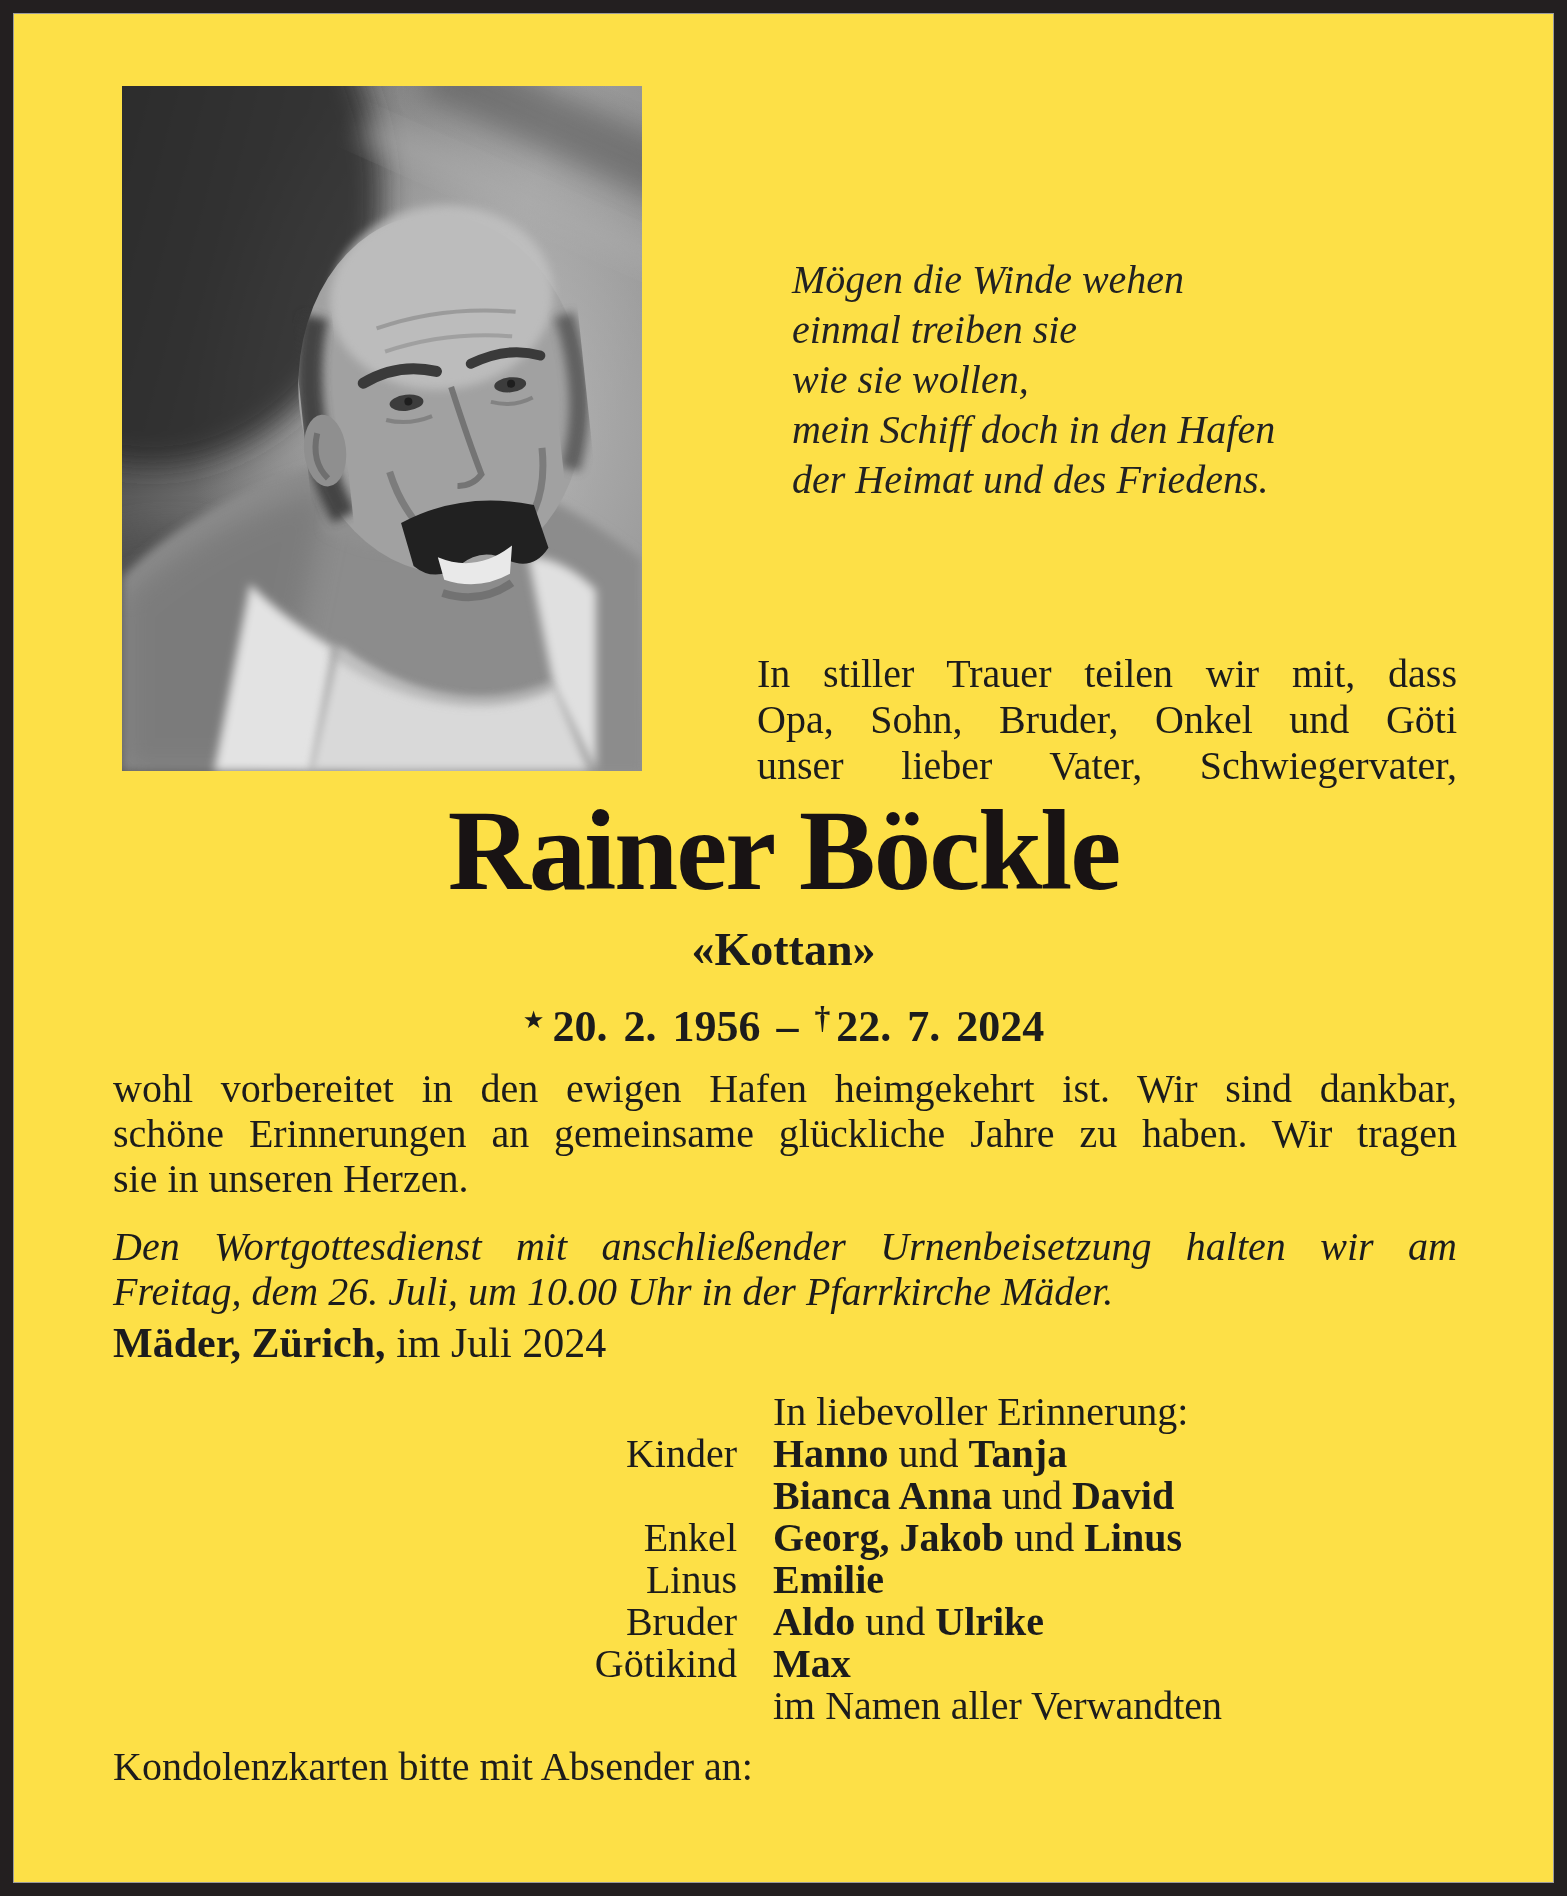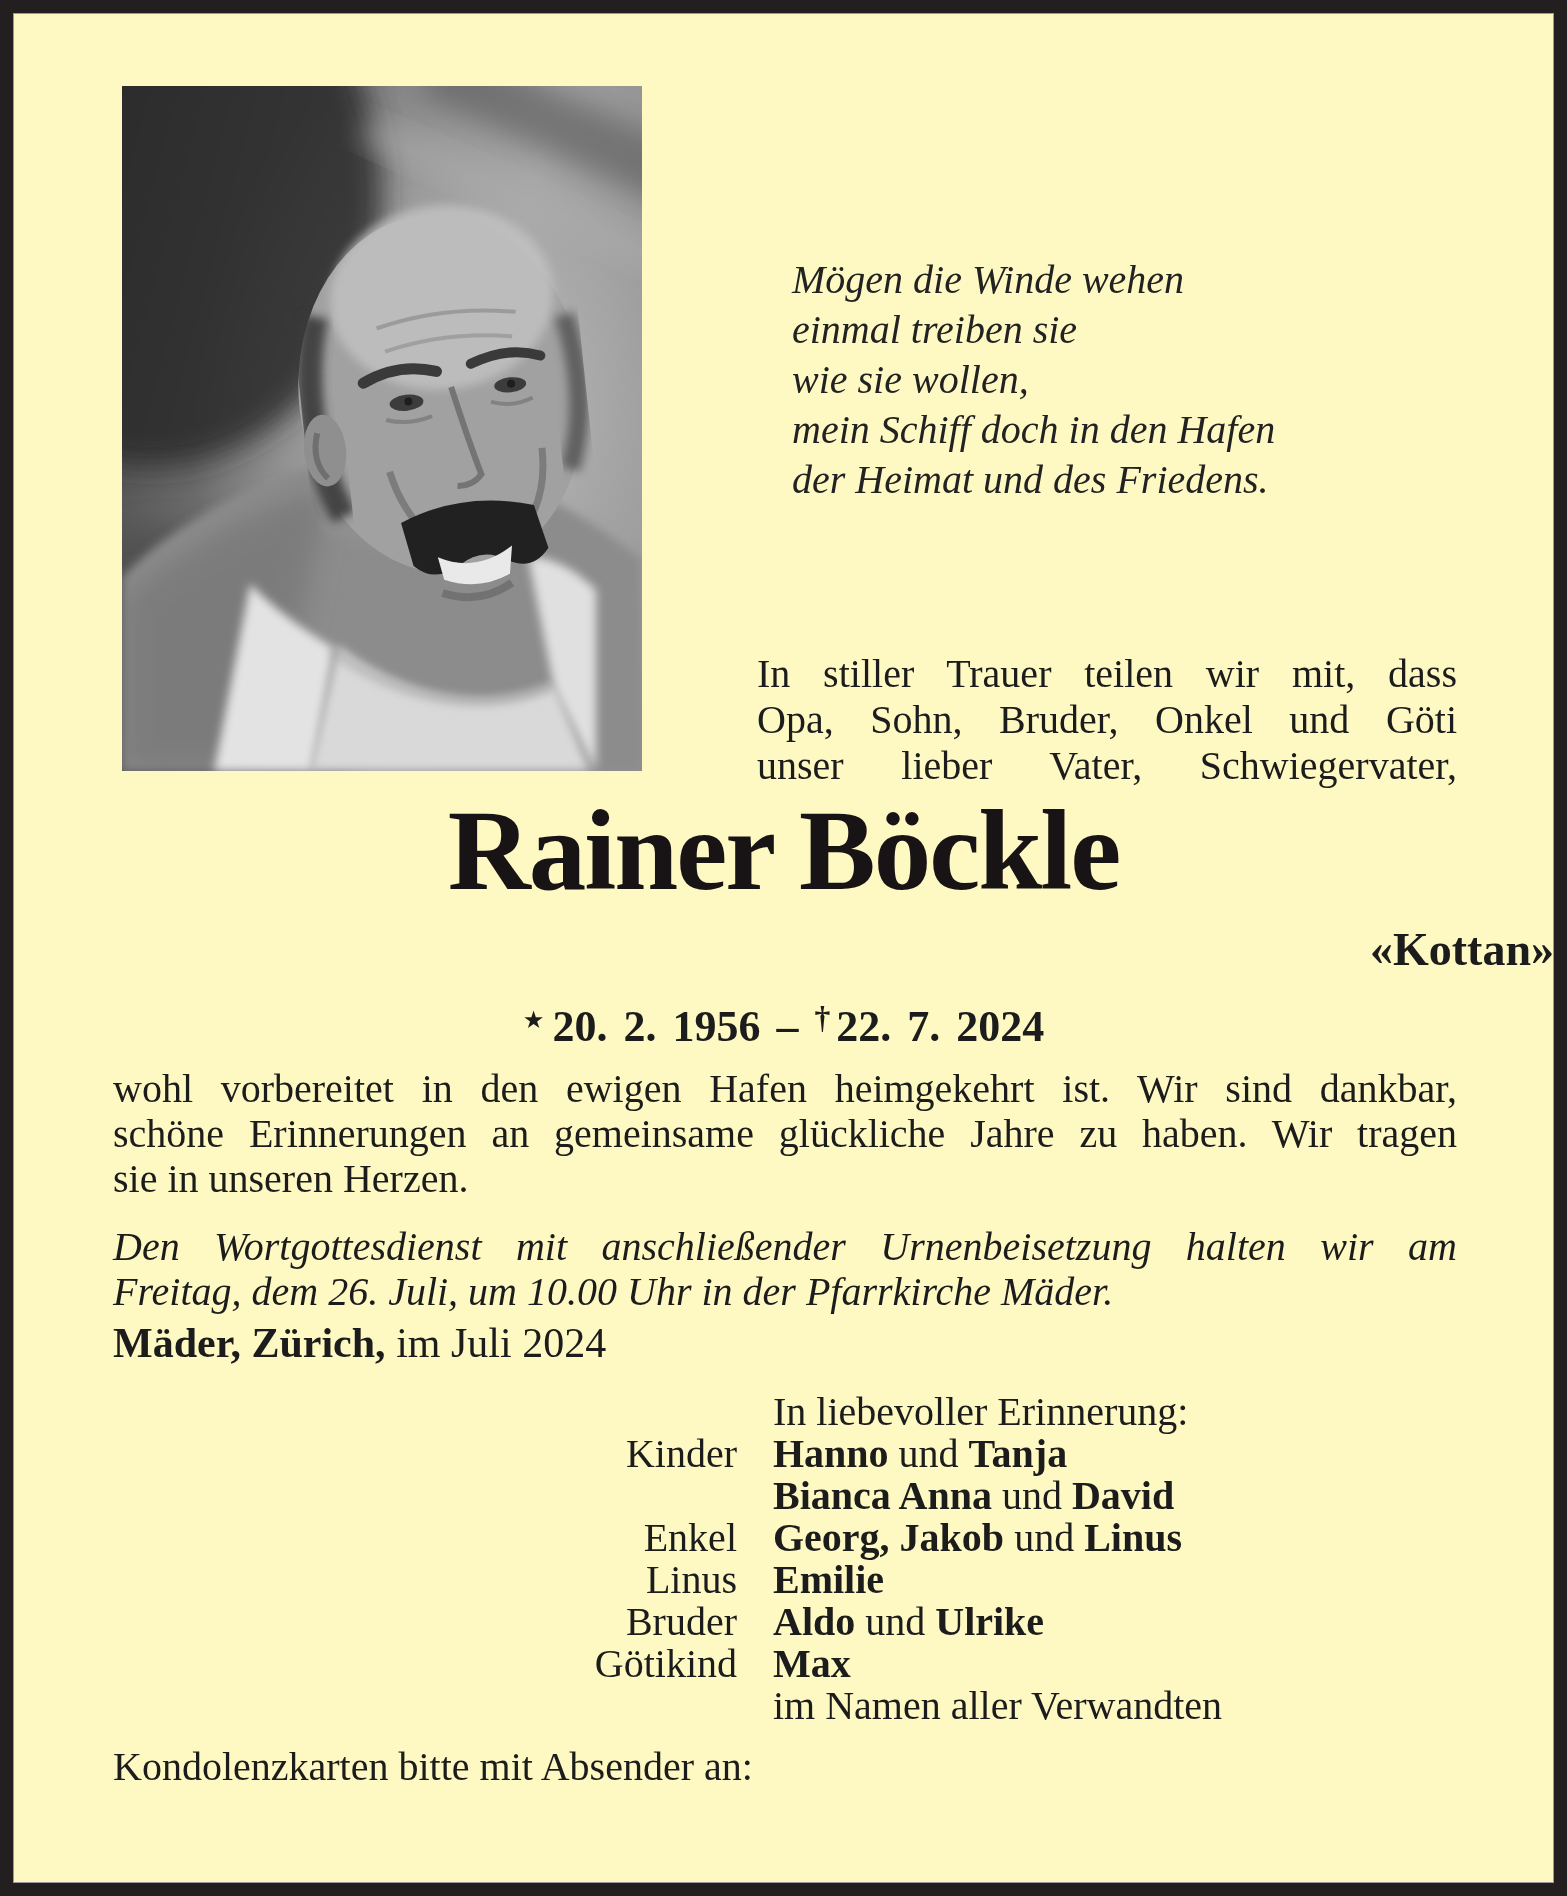--- a/index.html
+++ b/index.html
@@ -1,21 +1,21 @@
 <!DOCTYPE html>
 <html><head>
 <meta charset="utf-8">
 <style>
   html, body { margin: 0; padding: 0; background: #ffffff; }
   .page {
     position: relative;
     width: 1567px;
     height: 1896px;
     box-sizing: border-box;
-    background: #fef9c3;
+    background: #fde047;
     border: 13px solid #231f20;
     overflow: hidden;
     font-family: "Liberation Serif", "DejaVu Serif", serif;
     color: #1c1c1c;
     padding-left: 24px;
   }
   .frame-inner-line {
     position: absolute;
     inset: 0;
     border: 1px solid #9b9b9b;
@@ -50,21 +50,21 @@
     text-align: center;
     font-size: 115px;
     font-weight: bold;
     letter-spacing: -2px;
     line-height: 1;
     color: #181314;
   }
   .nickname {
     position: absolute;
     left: 0; right: 0; top: 912px;
-    text-align: right;
+    text-align: center;
     font-weight: bold;
     font-size: 46px;
     line-height: 50px;
   }
   .dates {
     position: absolute;
     left: 0; right: 0; top: 980px;
     text-align: center;
     font-weight: bold;
     font-size: 44px;

